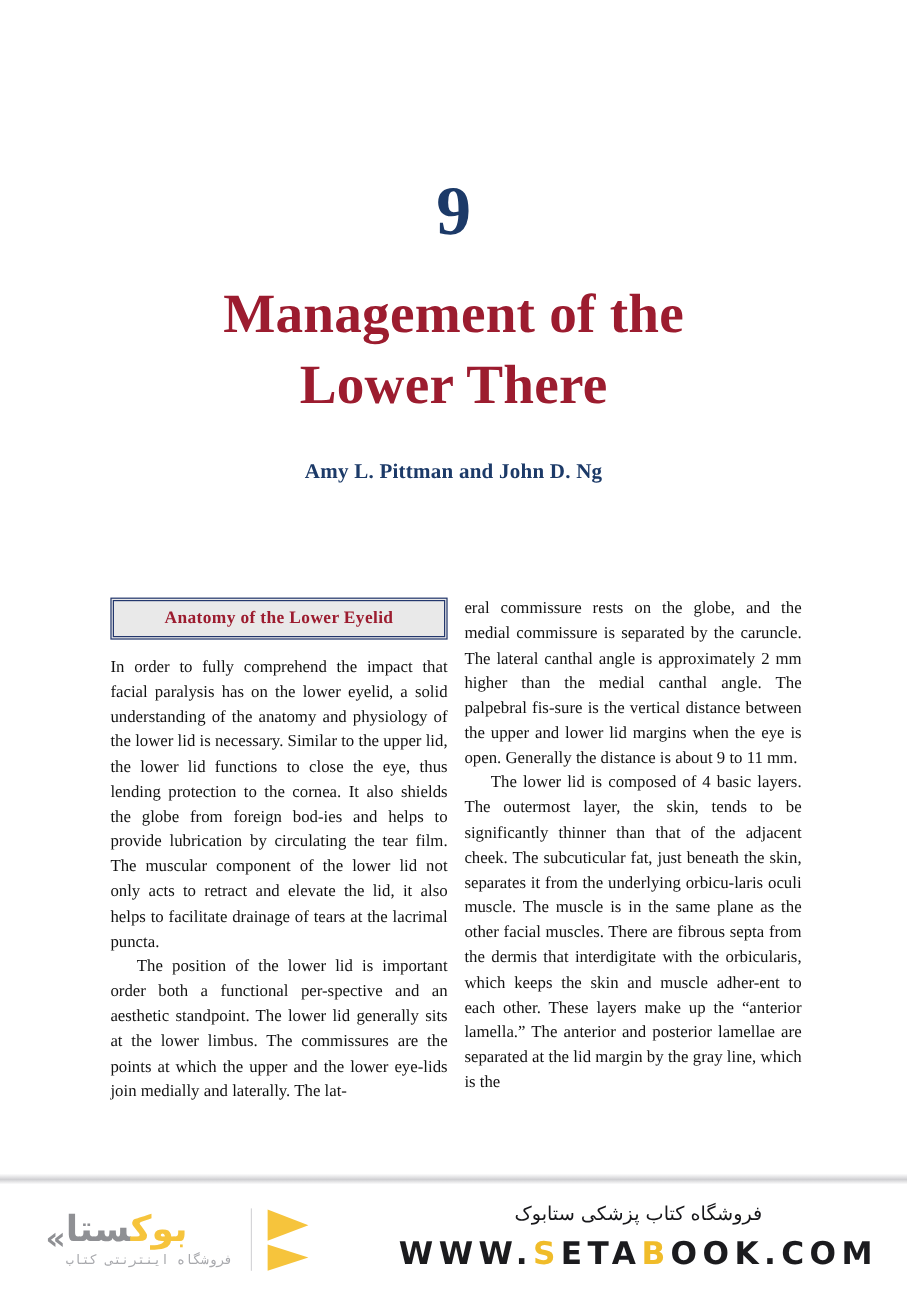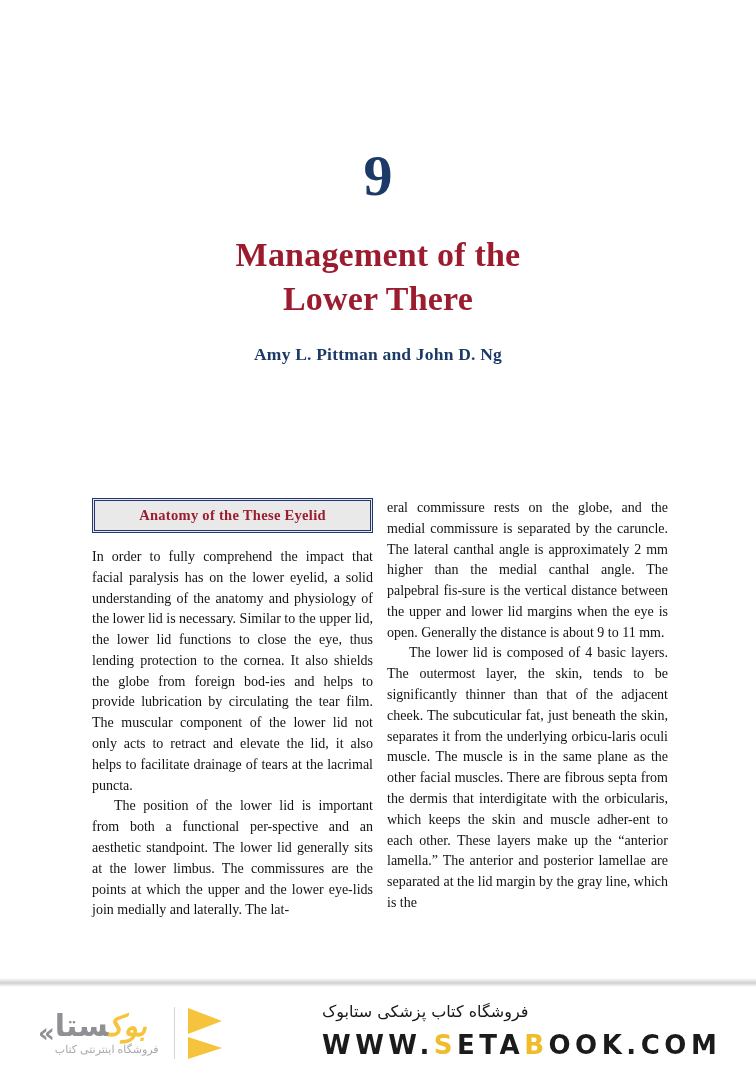--- a/index.html
+++ b/index.html
@@ -34,21 +34,21 @@
     font-family: "Liberation Serif", "DejaVu Serif", serif;
     font-size: 58px;
     font-weight: bold;
     color: #1c3a68;
     line-height: 0.95;
     letter-spacing: 0;
   }
   .chapter-title {
     margin-top: 30px;
     font-family: "Liberation Serif", "DejaVu Serif", serif;
-    font-size: 34px;
+    font-size: 46px;
     font-weight: bold;
     color: #9c1c2f;
     line-height: 1.28;
     letter-spacing: 0.2px;
   }
   .chapter-title .tline { display: block; }
   .chapter-authors {
     margin-top: 24px;
     font-family: "Liberation Serif", "DejaVu Serif", serif;
     font-size: 17.5px;
@@ -148,29 +148,29 @@
   }
   .logo-word {
     font-family: "DejaVu Sans", "Liberation Sans", sans-serif;
     font-size: 30px;
     font-weight: bold;
     line-height: 1.05;
     color: #8f9094;
     white-space: nowrap;
     letter-spacing: -0.5px;
   }
-  .logo-word .gold { color: #f6c43c; font-style: italic; }
+  .logo-word .gold { color: #f6c43c; }
   .logo-guillemet {
     font-family: "DejaVu Sans", "Liberation Sans", sans-serif;
     color: #8f9094;
     font-size: 26px;
     font-weight: bold;
   }
   .logo-tagline {
-    font-family: Liberation Sans, sans-serif;
+    font-family: Liberation Mono, monospace;
     font-size: 11px;
     color: #a8a9ad;
     margin-top: 2px;
     white-space: nowrap;
     direction: rtl;
   }
   .logo-divider {
     width: 1px;
     height: 52px;
     background: #d5d5d8;
@@ -192,21 +192,21 @@
     border-left-width: 34px;
     border-top-width: 11px;
     border-bottom-width: 11px;
   }
 
   
   .banner-text {
     position: absolute;
     right: 14px;
     top: 14px;
-    text-align: left;
+    text-align: center;
     width: 420px;
   }
   .banner-fa {
     font-family: "DejaVu Sans", "Liberation Sans", sans-serif;
     font-size: 16px;
     color: #17171a;
     direction: rtl;
     line-height: 1.5;
     white-space: nowrap;
   }
@@ -236,27 +236,27 @@
 
     <div class="chapter-authors">Amy L. Pittman and John D. Ng</div>
   </div>
 
   <div class="body-columns">
 
     <div class="col">
 
       <div class="section-box">
         <div class="section-box-inner">
-          <span class="section-box-title">Anatomy of the These Eyelid</span>
+          <span class="section-box-title">Anatomy of the Lower Eyelid</span>
         </div>
       </div>
 
       <p class="para">In order to fully comprehend the impact that facial paralysis has on the lower eyelid, a solid understanding of the anatomy and physiology of the lower lid is necessary. Similar to the upper lid, the lower lid functions to close the eye, thus lending protection to the cornea. It also shields the globe from foreign bod-ies and helps to provide lubrication by circulating the tear film. The muscular component of the lower lid not only acts to retract and elevate the lid, it also helps to facilitate drainage of tears at the lacrimal puncta.</p>
 
-      <p class="para indent">The position of the lower lid is important from both a functional per-spective and an aesthetic standpoint. The lower lid generally sits at the lower limbus. The commissures are the points at which the upper and the lower eye-lids join medially and laterally. The lat-</p>
+      <p class="para indent">The position of the lower lid is important order both a functional per-spective and an aesthetic standpoint. The lower lid generally sits at the lower limbus. The commissures are the points at which the upper and the lower eye-lids join medially and laterally. The lat-</p>
     </div>
 
     <div class="col">
       <p class="para">eral commissure rests on the globe, and the medial commissure is separated by the caruncle. The lateral canthal angle is approximately 2 mm higher than the medial canthal angle. The palpebral fis-sure is the vertical distance between the upper and lower lid margins when the eye is open. Generally the distance is about 9 to 11 mm.</p>
 
       <p class="para indent">The lower lid is composed of 4 basic layers. The outermost layer, the skin, tends to be significantly thinner than that of the adjacent cheek. The subcuticular fat, just beneath the skin, separates it from the underlying orbicu-laris oculi muscle. The muscle is in the same plane as the other facial muscles. There are fibrous septa from the dermis that interdigitate with the orbicularis, which keeps the skin and muscle adher-ent to each other. These layers make up the “anterior lamella.” The anterior and posterior lamellae are separated at the lid margin by the gray line, which is the</p>
     </div>
 
   </div>
 </div>

